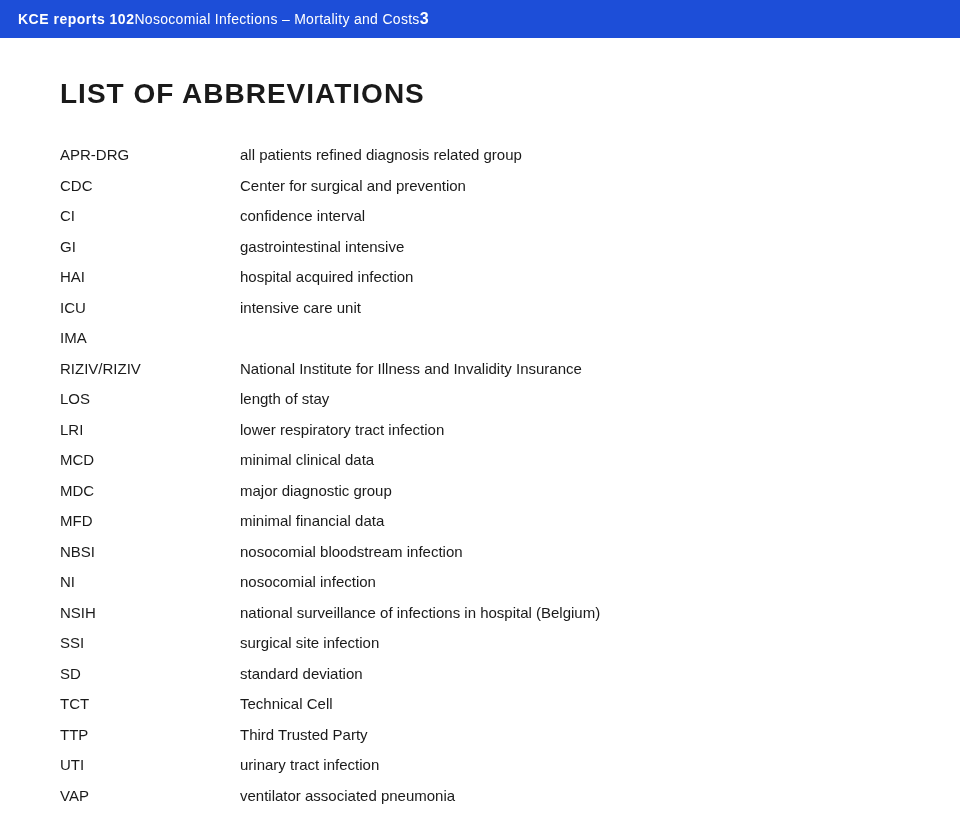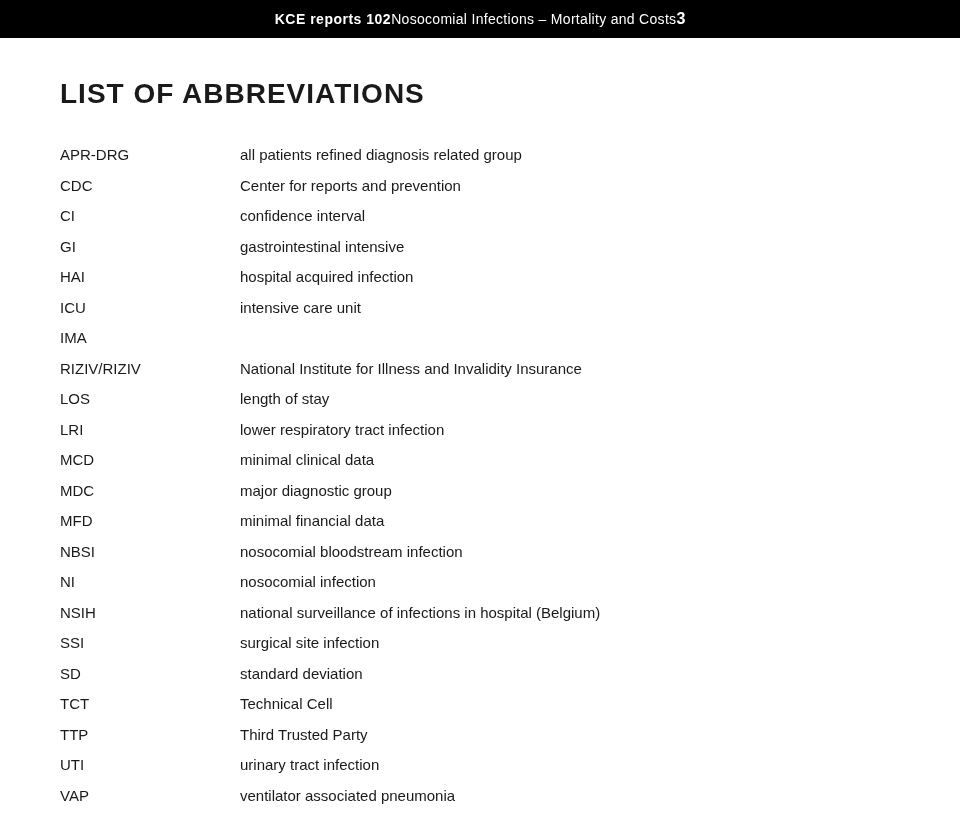--- a/index.html
+++ b/index.html
@@ -12,25 +12,25 @@
       width: 960px;
       min-height: 832px;
       background: #ffffff;
       font-family: Arial, Helvetica, sans-serif;
       font-size: 15px;
       color: #1a1a1a;
     }
 
     
     .header-bar {
-      background: #000000;
+      background: #1d4ed8;
       color: #ffffff;
       display: flex;
       align-items: center;
-      justify-content: center;
+      justify-content: flex-start;
       padding: 6px 18px;
       height: 38px;
     }
 
     .header-left {
       font-size: 14px;
       font-weight: bold;
       letter-spacing: 0.5px;
     }
 
@@ -97,21 +97,21 @@
   <h1 class="page-title">LIST OF ABBREVIATIONS</h1>
 
   <table class="abbr-table">
     <tbody id="abbr-tbody">
     <tr>
           <td class="abbr-col">APR-DRG</td>
           <td class="def-col">all patients refined diagnosis related group</td>
         </tr>
         <tr>
           <td class="abbr-col">CDC</td>
-          <td class="def-col">Center for reports and prevention</td>
+          <td class="def-col">Center for surgical and prevention</td>
         </tr>
         <tr>
           <td class="abbr-col">CI</td>
           <td class="def-col">confidence interval</td>
         </tr>
         <tr>
           <td class="abbr-col">GI</td>
           <td class="def-col">gastrointestinal intensive</td>
         </tr>
         <tr>

